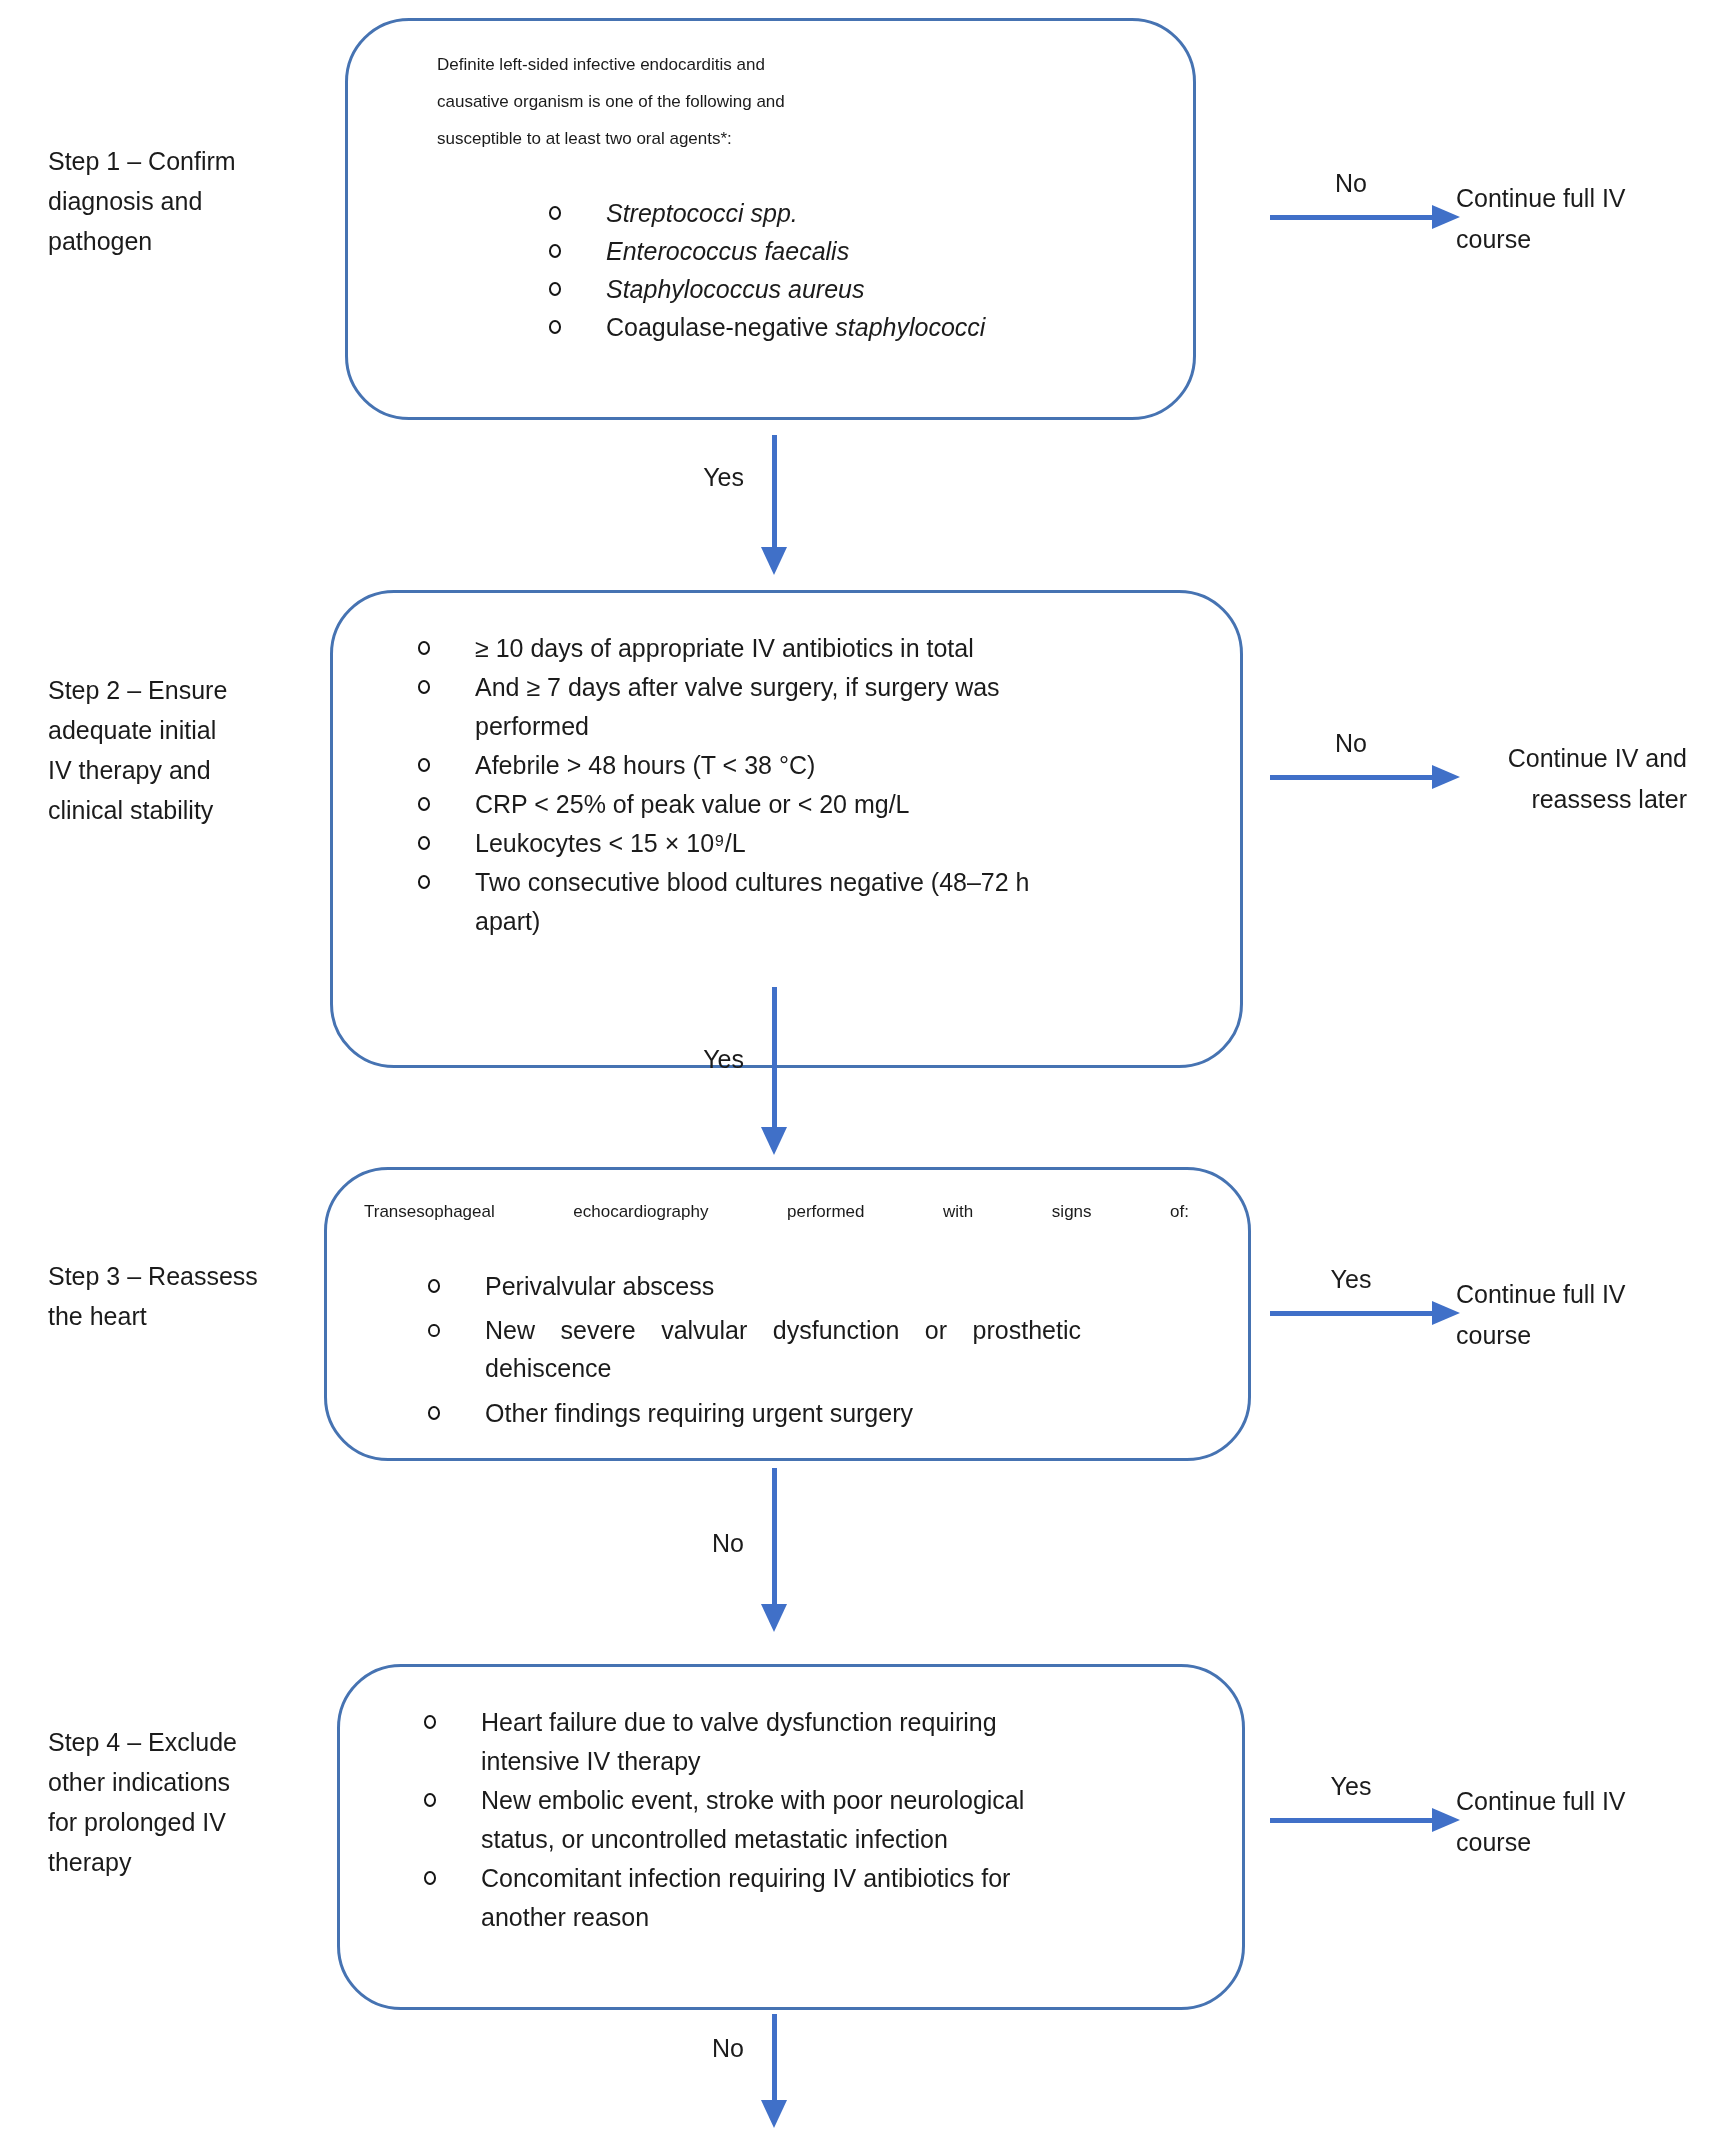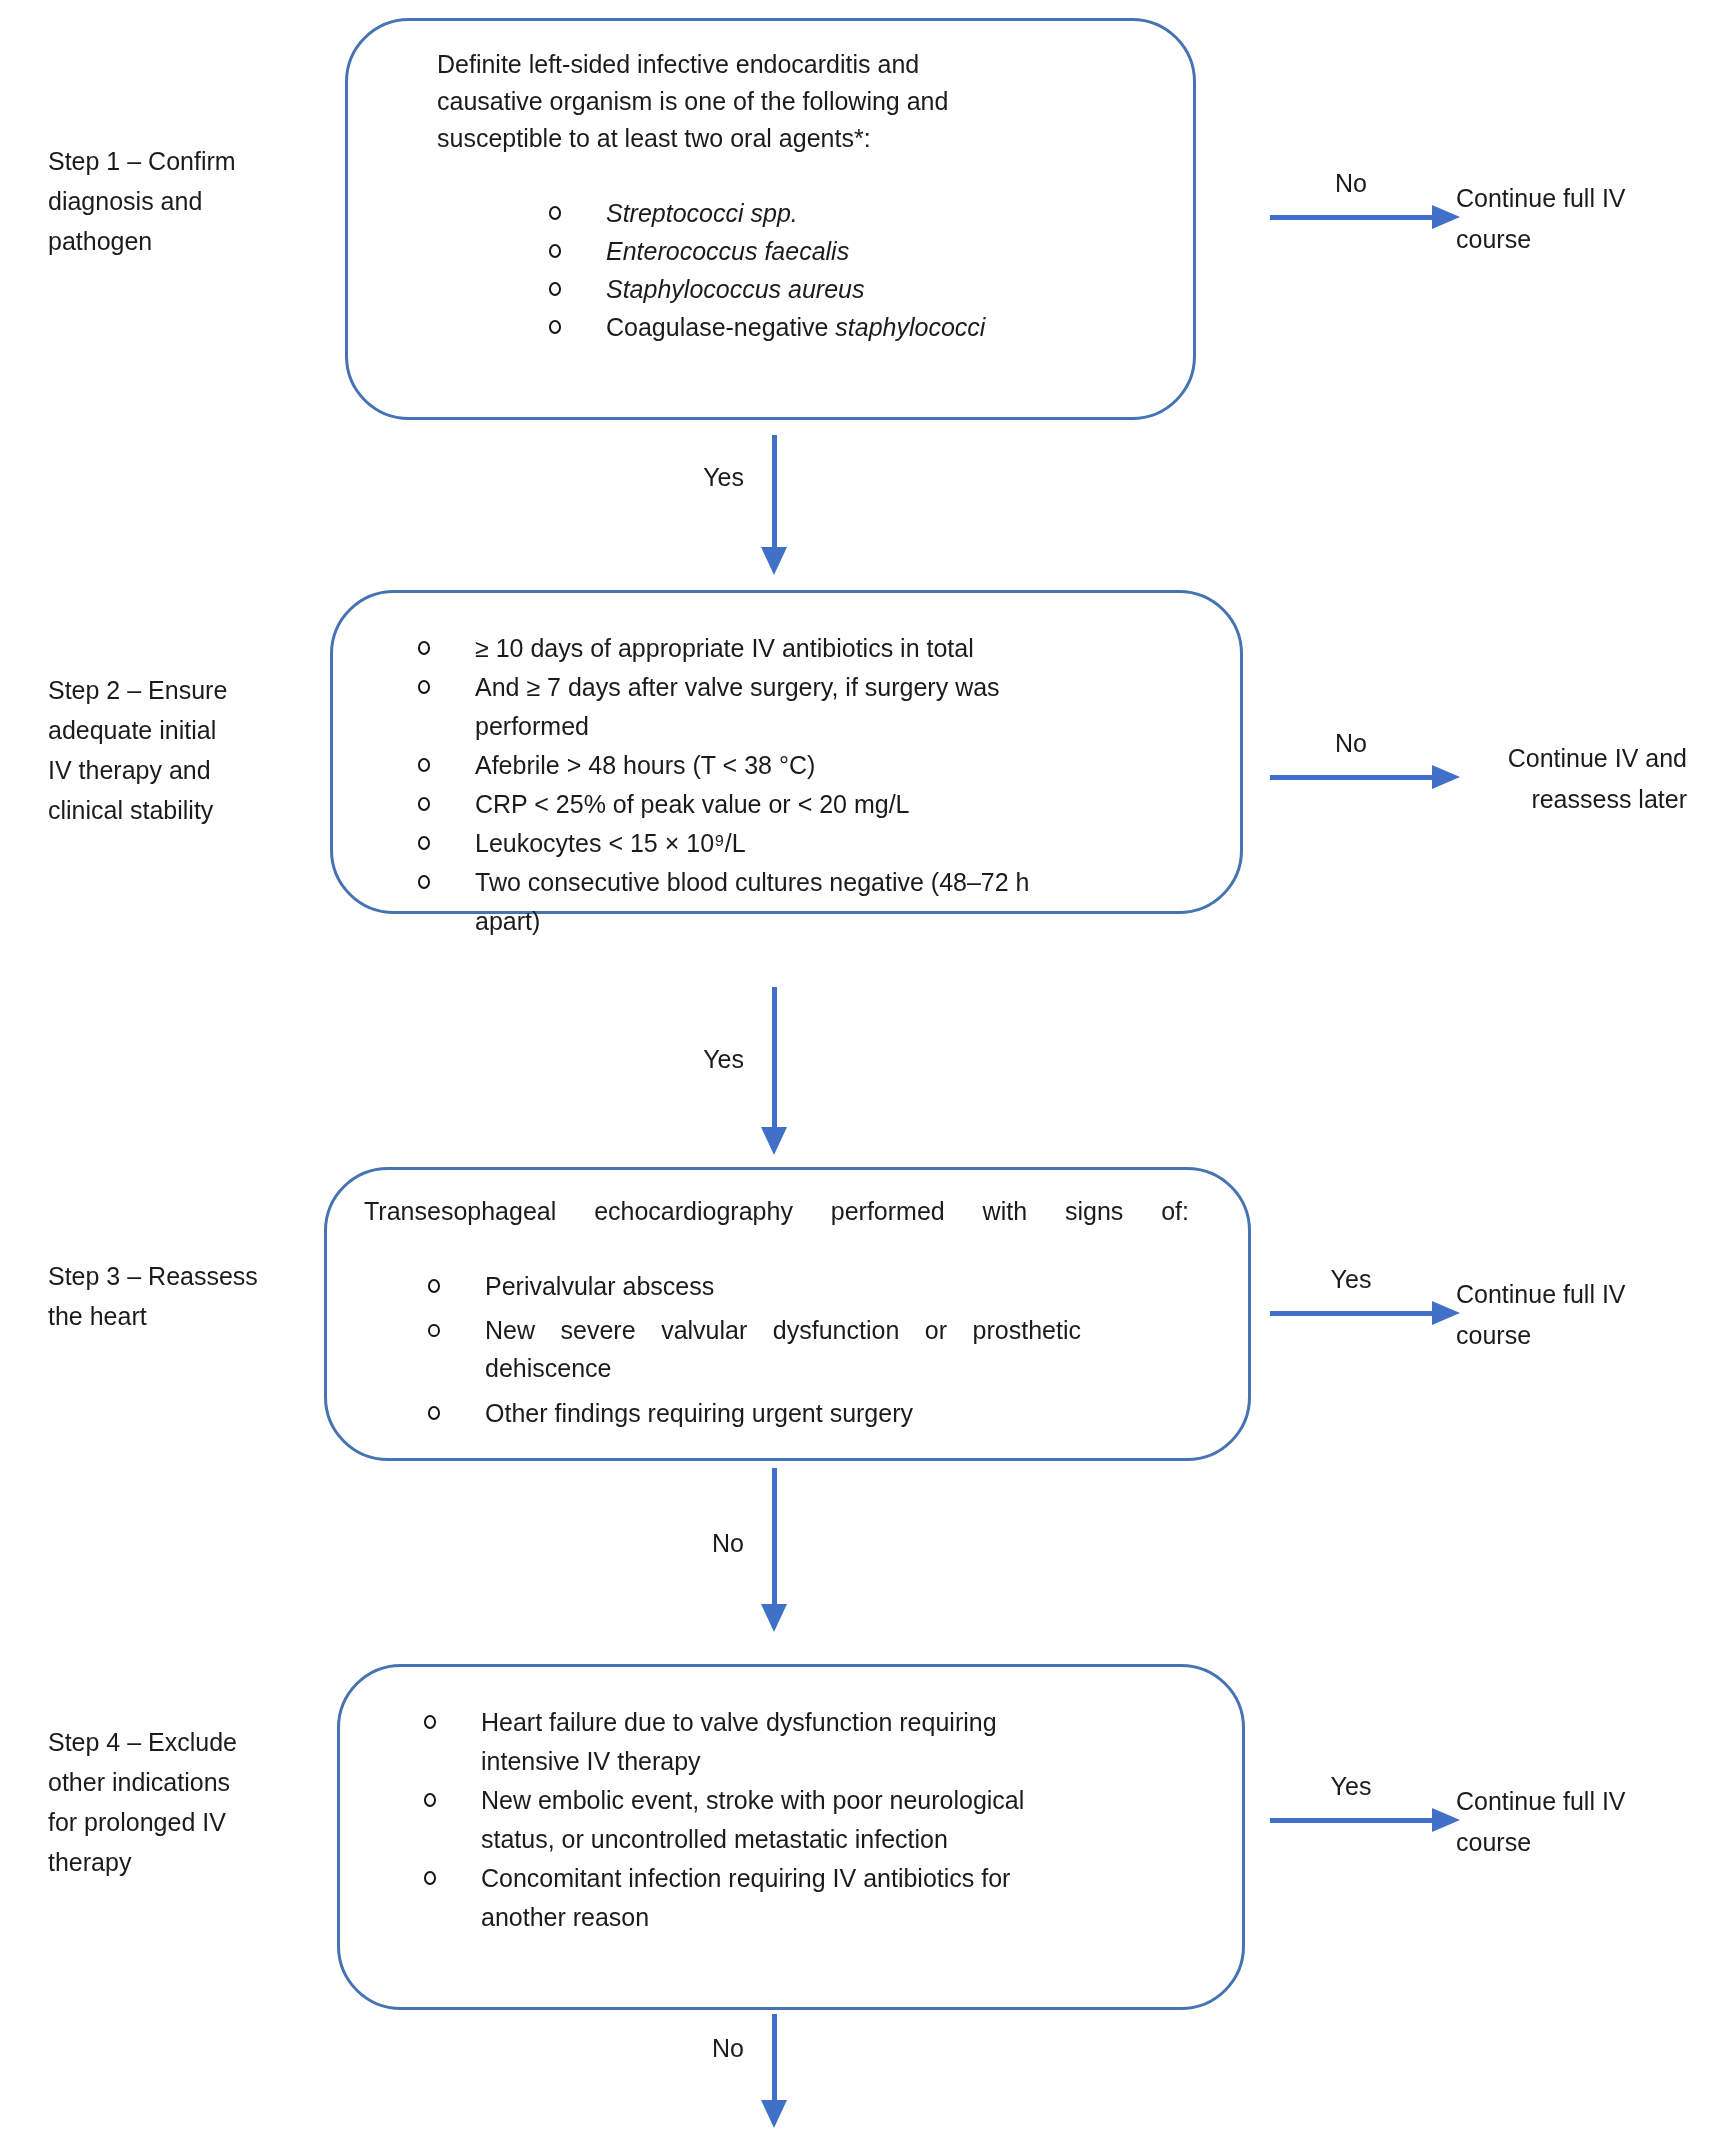--- a/index.html
+++ b/index.html
@@ -10,24 +10,24 @@
   }
   
   .slabel{position:absolute;left:48px;width:249px;font-size:25px;line-height:40px;}
   .sl1{top:141px;} .sl2{top:670px;} .sl3{top:1256px;} .sl4{top:1722px;}
   
   .dbox{
     position:absolute;box-sizing:border-box;background:#fff;
     border:3.2px solid var(--border,#4673b2);border-radius:64px;
   }
   .b1{left:345px;top:18px;width:851px;height:402px;padding:25px 50px 0 89px;}
-  .b2{left:330px;top:590px;width:913px;height:324px;padding:36px 32px 0 27px;}
+  .b2{left:330px;top:590px;width:913px;height:478px;padding:36px 32px 0 27px;}
   .b3{left:324px;top:1167px;width:927px;height:294px;padding:23px 59px 0 37px;}
   .b4{left:337px;top:1664px;width:908px;height:346px;padding:36px 32px 0 30px;}
-  .btitle{font-size:25px;line-height:37px;}
+  .btitle{font-size:17px;line-height:37px;}
   .justify-line{text-align:justify;text-align-last:justify;}
   .blist{list-style:none;margin:0;padding:0;font-size:25px;}
   .blist li{position:relative;padding-left:57px;}
   .bmark{
     position:absolute;left:0;top:12.3px;width:12px;height:13.7px;
     box-sizing:border-box;border:2.3px solid #161616;border-radius:50%;
   }
   .b1 .blist{margin:37px 0 0 112px;line-height:38px;}
   .b2 .blist{margin:0 0 0 58px;line-height:39px;}
   .b3 .blist{margin:37px 0 0 64px;line-height:38px;width:653px;}

